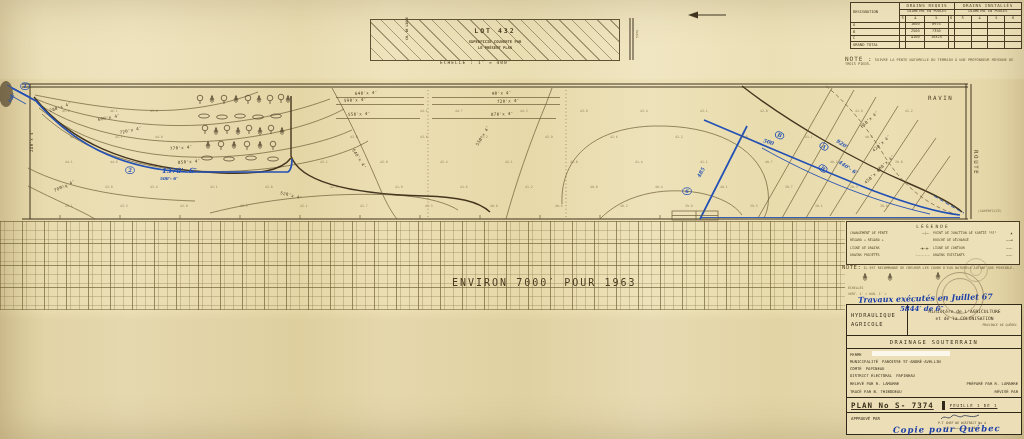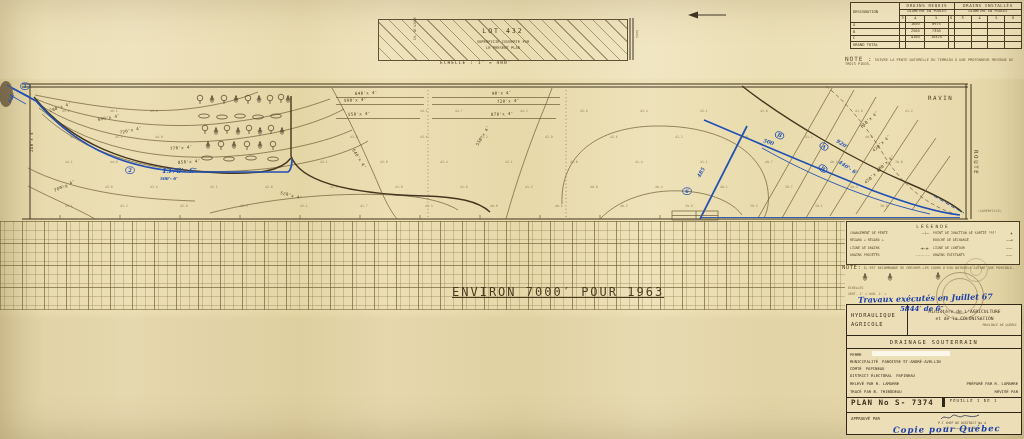--- a/index.html
+++ b/index.html
@@ -9,21 +9,21 @@
     box-shadow:inset 0 0 40px rgba(110,85,45,.3);}
   .sheet::after{content:"";position:absolute;inset:0;pointer-events:none;
     background:linear-gradient(180deg,rgba(255,252,240,.14) 0 78px,rgba(0,0,0,0) 80px 310px,rgba(120,95,50,.06) 320px 439px);}
   
   .grid{position:absolute;left:0;top:221px;width:845px;height:89px;
     background-image:
       repeating-linear-gradient(0deg,rgba(110,96,52,.55) 0 .6px,transparent .6px 22px),
       repeating-linear-gradient(90deg,rgba(110,96,52,.55) 0 .6px,transparent .6px 22px),
       repeating-linear-gradient(0deg,rgba(125,110,65,.3) 0 .5px,transparent .5px 4.4px),
       repeating-linear-gradient(90deg,rgba(125,110,65,.3) 0 .5px,transparent .5px 4.4px);}
-  .grid-note{position:absolute;left:452px;top:285px;z-index:3;font-size:12px;letter-spacing:2px;color:#4a3b20;text-decoration:underline;}
+  .grid-note{position:absolute;left:452px;top:277px;z-index:3;font-size:10px;letter-spacing:2px;color:#4a3b20;}
   #plan-svg{position:absolute;left:0;top:0;z-index:2;pointer-events:none;}
   .ct{fill:none;stroke:#6d5b36;stroke-width:.7;}
   .ct2{fill:none;stroke:#44361f;stroke-width:1.4;}
   .bd{fill:none;stroke:#3f3420;stroke-width:1;}
   .bl{fill:none;stroke:#2350b4;stroke-width:1.7;}
   .bl2{stroke-width:.9;}
   .dsh{stroke-dasharray:4 2.6;}
   .dot{stroke-dasharray:1 2.6;stroke-width:.6;}
   .tln{fill:none;stroke:#4a3e26;stroke-width:.7;}
   .plbl{font:4.2px "DejaVu Sans Mono",monospace;fill:#4e3f24;letter-spacing:.3px;}
@@ -39,22 +39,22 @@
   .drains-table{position:absolute;left:850px;top:2px;width:172px;z-index:3;}
   .drains-table table{border-collapse:collapse;width:100%;background:rgba(238,226,188,.6);}
   .drains-table th,.drains-table td{border:.5px solid #4a3c24;font-weight:400;font-size:3.6px;
     text-align:center;padding:0;height:5.5px;line-height:1;color:#4a3b20;}
   .drains-table .des{width:46px;font-size:3.8px;text-align:left;padding-left:2px;}
   .drains-table .grp{font-size:4.2px;letter-spacing:.6px;}
   
   .note-top{position:absolute;left:845px;top:55px;width:176px;z-index:3;font-size:3.6px;color:#6b5a38;}
   .note-top b{font-size:6px;letter-spacing:1px;color:#5d4c2c;font-weight:400;}
   
-  .lot-box{position:absolute;left:378px;top:19px;width:248px;height:40px;z-index:3;border:1px solid #5f5133;
-    background:repeating-linear-gradient(45deg,transparent 0 8px,rgba(95,80,48,.5) 8px 9px);}
+  .lot-box{position:absolute;left:370px;top:19px;width:248px;height:40px;z-index:3;border:1px solid #5f5133;
+    background:repeating-linear-gradient(45deg,transparent 0 8px,rgba(95,80,48,.5) 8px 9px);font-weight:bold;}
   .lot-box .lot{position:absolute;left:0;right:0;top:7px;text-align:center;font-size:6.5px;letter-spacing:2px;color:#4a3b20;}
   .lot-box .sub{position:absolute;left:0;right:0;top:19px;text-align:center;font-size:3.8px;line-height:1.5;color:#5d4c2c;}
   .lot-box .vlab{position:absolute;left:34px;top:20px;font-size:3.2px;color:#5d4c2c;transform:rotate(-90deg);transform-origin:left top;white-space:nowrap;}
   .scale{position:absolute;left:440px;top:60px;z-index:3;font-size:4.6px;letter-spacing:1px;color:#4e3f24;}
   
   .legend{position:absolute;left:846px;top:221px;width:172px;height:42px;z-index:3;border:1px solid #4a3c24;background:#ece0b8;}
   .legend .lg-title{text-align:center;font-size:4.6px;letter-spacing:2px;margin-top:2px;color:#4a3b20;}
   .legend .cols{display:flex;padding:1px 3px;}
   .legend .col{flex:1;}
   .lg-row{display:flex;justify-content:space-between;font-size:3.3px;color:#5d4c2c;line-height:2.2;white-space:nowrap;padding-right:4px;}
@@ -68,21 +68,21 @@
   .tb-r1 .c1{width:56px;border-right:1px solid #2f2818;display:flex;flex-direction:column;justify-content:center;padding-left:4px;font-size:5.4px;letter-spacing:.8px;line-height:1.6;}
   .tb-r1 .c2{flex:1;text-align:center;padding-top:4px;font-size:4.6px;line-height:1.5;}
   .tb-r1 .prov{font-size:3.2px;text-align:right;padding-right:4px;color:#6b5a38;}
   .tb-r2{height:12px;border-bottom:1px solid #2f2818;text-align:center;font-size:5.4px;letter-spacing:1.4px;line-height:12px;}
   .tb-fields{padding:2px 3px;height:44px;font-size:3.9px;}
   .tb-line{display:flex;line-height:1.8;white-space:nowrap;}
   .tb-l{margin-right:4px;}
   .tb-v{font-size:3.9px;}
   .tb-line.duo{justify-content:space-between;border-top:.5px dotted rgba(80,64,36,.0);}
   .patch{display:inline-block;width:78px;height:5px;background:#fbf7ea;margin-left:6px;}
-  .tb-plan{display:flex;align-items:flex-start;height:14px;border-top:1.5px solid #2f2818;border-bottom:1.5px solid #2f2818;}
+  .tb-plan{display:flex;align-items:center;height:14px;border-top:1.5px solid #2f2818;border-bottom:1.5px solid #2f2818;text-decoration:underline;}
   .tb-plan .pl{font-size:7.5px;font-weight:700;letter-spacing:1px;padding-left:4px;}
   .tb-plan .bar{width:3px;height:9px;background:#2f2818;margin:0 5px 0 8px;}
   .tb-plan .fe{font-size:4px;letter-spacing:1px;}
   .tb-app{display:flex;height:21px;}
   .tb-app .al{font-size:4px;padding:3px 0 0 4px;width:52px;}
   .tb-app .ar{flex:1;text-align:center;font-size:3.2px;color:#4a3b20;line-height:1.6;padding-top:1px;}
   .sig{vertical-align:middle;}
   .sig path{fill:none;stroke:#2a3550;stroke-width:.8;}
   
   .hand{position:absolute;z-index:11;color:#1d3fa8;font:italic 700 8px "DejaVu Serif",serif;white-space:nowrap;}

